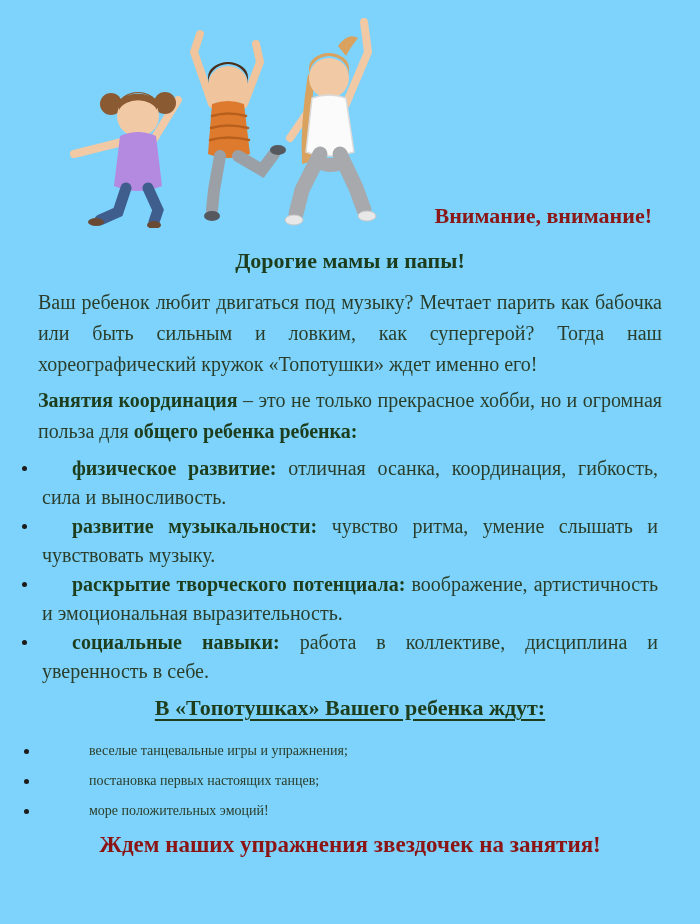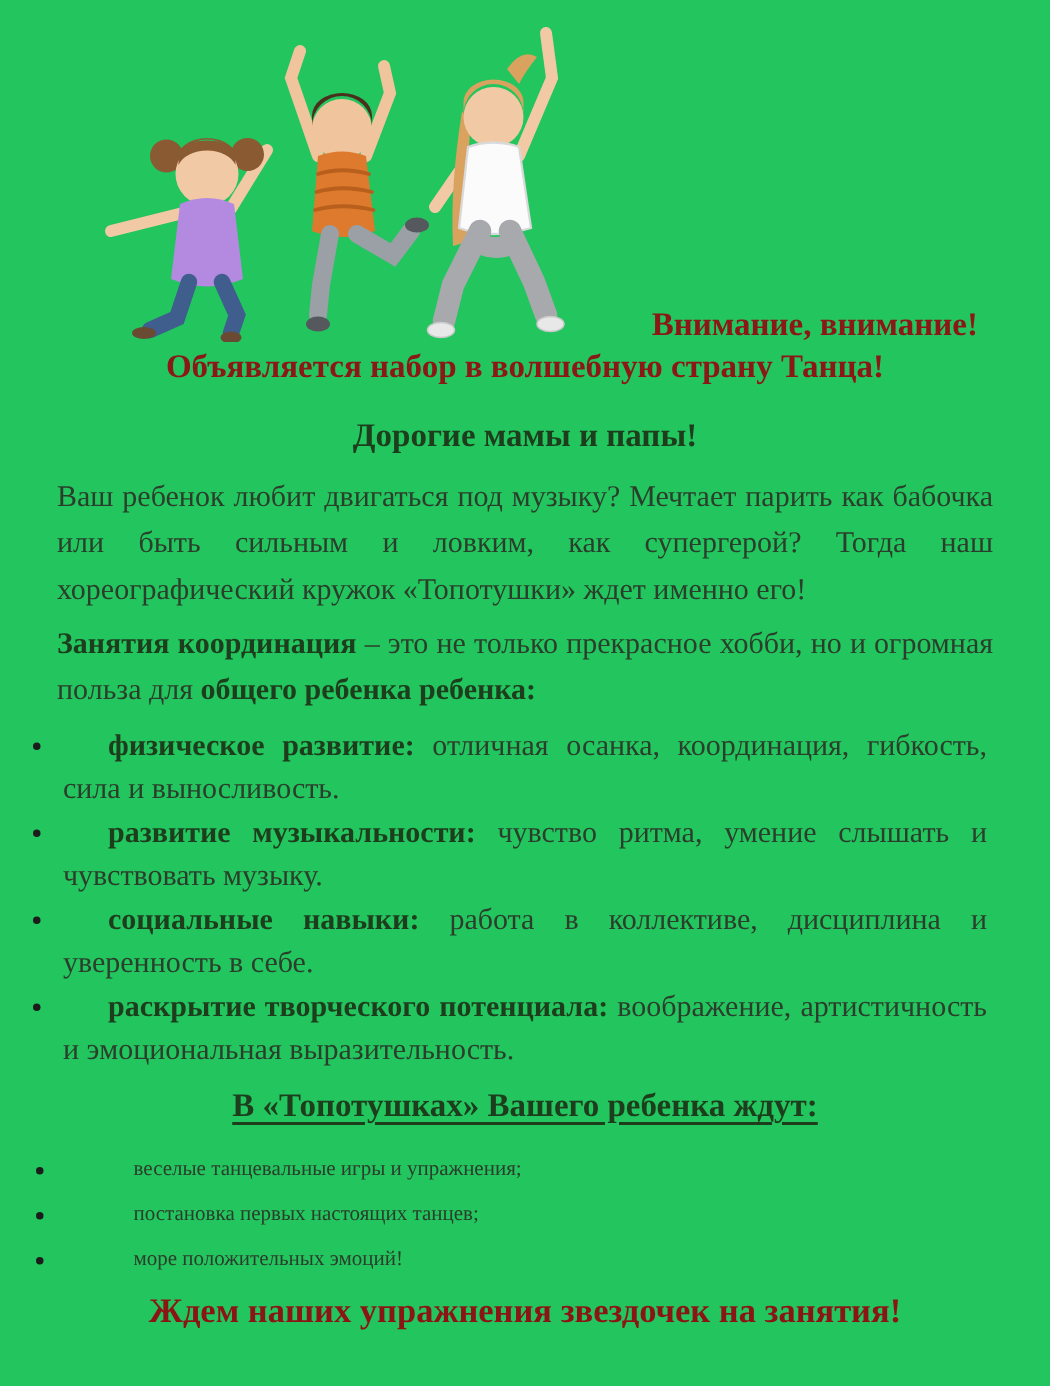--- a/index.html
+++ b/index.html
@@ -2,21 +2,21 @@
 <html><head>
 <meta charset="utf-8">
 <style>
   html, body { margin: 0; padding: 0; background: #ffffff; }
   .page {
     width: 700px;
     height: 924px;
     margin: 0 auto;
     position: relative;
     overflow: hidden;
-    background: #22c55e;
+    background: #7dd3fc;
     font-family: "Liberation Serif", "DejaVu Serif", serif;
     color: #2b3e2b;
   }
   
   .header-band { position: relative; height: 228px; }
   .photo-wrap { position: absolute; left: 62px; top: 4px; width: 332px; height: 224px; }
   .attention-line {
     position: absolute; right: 48px; bottom: 0;
     color: #8b1717; font-weight: bold; font-size: 22px; line-height: 24px;
     white-space: nowrap;
@@ -138,33 +138,32 @@
           <path d="M278 150 L294 184 L302 206" stroke="#a7a9ad" stroke-width="15" fill="none"></path>
           <path d="M256 150 Q268 158 282 150 L280 166 Q268 170 258 166 Z" fill="#a7a9ad"></path>
           <ellipse cx="232" cy="216" rx="9" ry="5" fill="#e8e8e8" stroke="#c9c9c9" stroke-width="1"></ellipse>
           <ellipse cx="305" cy="212" rx="9" ry="5" fill="#e8e8e8" stroke="#c9c9c9" stroke-width="1"></ellipse>
         </g>
       </svg>
     </div>
     <div class="attention-line">Внимание, внимание!</div>
   </div>
 
-  <div class="announce-line">Объявляется набор в волшебную страну Танца!</div>
 
   <div class="greeting-line">Дорогие мамы и папы!</div>
 
   <p class="para">Ваш ребенок любит двигаться под музыку? Мечтает парить как бабочка или быть сильным и ловким, как супергерой? Тогда наш хореографический кружок «Топотушки» ждет именно его!</p>
 
   <p class="para benefits-intro"><span class="bold-green">Занятия координация</span><span> – это не только прекрасное хобби, но и огромная польза для </span><span class="bold-green">общего ребенка ребенка:</span></p>
 
   <ul class="bullet-list benefits-list">
     <li><span class="dot"></span><span class="bold-green">физическое развитие:</span> <span>отличная осанка, координация, гибкость, сила и выносливость.</span></li>
     <li><span class="dot"></span><span class="bold-green">развитие музыкальности:</span> <span>чувство ритма, умение слышать и чувствовать музыку.</span></li>
+    <li><span class="dot"></span><span class="bold-green">раскрытие творческого потенциала:</span> <span>воображение, артистичность и эмоциональная выразительность.</span></li>
     <li><span class="dot"></span><span class="bold-green">социальные навыки:</span> <span>работа в коллективе, дисциплина и уверенность в себе.</span></li>
-    <li><span class="dot"></span><span class="bold-green">раскрытие творческого потенциала:</span> <span>воображение, артистичность и эмоциональная выразительность.</span></li>
   </ul>
 
   <div class="section-heading">В «Топотушках» Вашего ребенка ждут:</div>
 
   <ul class="bullet-list expect-list">
     <li><span class="dot"></span><span>веселые танцевальные игры и упражнения;</span></li>
     <li><span class="dot"></span><span>постановка первых настоящих танцев;</span></li>
     <li><span class="dot"></span><span>море положительных эмоций!</span></li>
   </ul>
 

